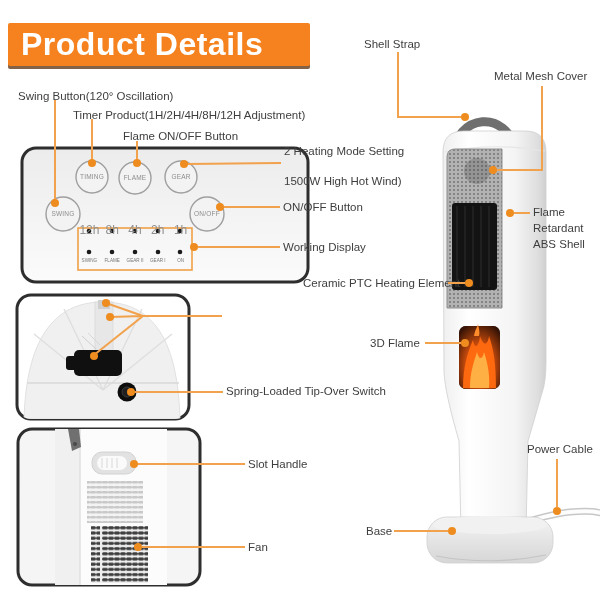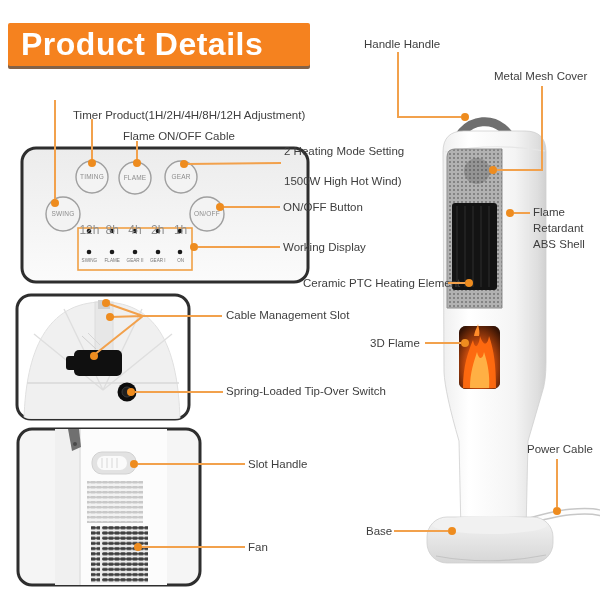--- a/index.html
+++ b/index.html
@@ -178,32 +178,32 @@
           <line x1="101" y1="526" x2="101" y2="583" stroke="#ededed" stroke-width="2"></line>
         </g>
       </g>
     </g>
   </svg>
 
   <div class="banner">
     <span>Product Details</span>
   </div>
 
+  <div class="lbl" style="left:18px;top:90px">Swing Button(120° Oscillation)</div>
   <div class="lbl" style="left:73px;top:109px">Timer Product(1H/2H/4H/8H/12H Adjustment)</div>
-  <div class="lbl" style="left:123px;top:130px">Flame ON/OFF Cable</div>
+  <div class="lbl" style="left:123px;top:130px">Flame ON/OFF Button</div>
   <div class="lbl" style="left:284px;top:145px">2 Heating Mode Setting</div>
   <div class="lbl" style="left:284px;top:175px">1500W High Hot Wind)</div>
   <div class="lbl" style="left:283px;top:201px">ON/OFF Button</div>
   <div class="lbl" style="left:283px;top:241px">Working Display</div>
   <div class="lbl" style="left:303px;top:277px">Ceramic PTC Heating Element</div>
-  <div class="lbl" style="left:226px;top:309px">Cable Management Slot</div>
   <div class="lbl" style="left:226px;top:385px">Spring-Loaded Tip-Over Switch</div>
   <div class="lbl" style="left:248px;top:458px">Slot Handle</div>
   <div class="lbl" style="left:248px;top:541px">Fan</div>
-  <div class="lbl" style="left:364px;top:38px">Handle Handle</div>
+  <div class="lbl" style="left:364px;top:38px">Shell Strap</div>
   <div class="lbl" style="left:494px;top:70px">Metal Mesh Cover</div>
   <div class="lbl" style="left:533px;top:206px">Flame</div>
   <div class="lbl" style="left:533px;top:222px">Retardant</div>
   <div class="lbl" style="left:533px;top:238px">ABS Shell</div>
   <div class="lbl" style="left:370px;top:337px">3D Flame</div>
   <div class="lbl" style="left:527px;top:443px">Power Cable</div>
   <div class="lbl" style="left:366px;top:525px">Base</div>
 
   <div class="btnlbl" style="left:70px;top:173px">TIMING</div>
   <div class="btnlbl" style="left:113px;top:174px">FLAME</div>

